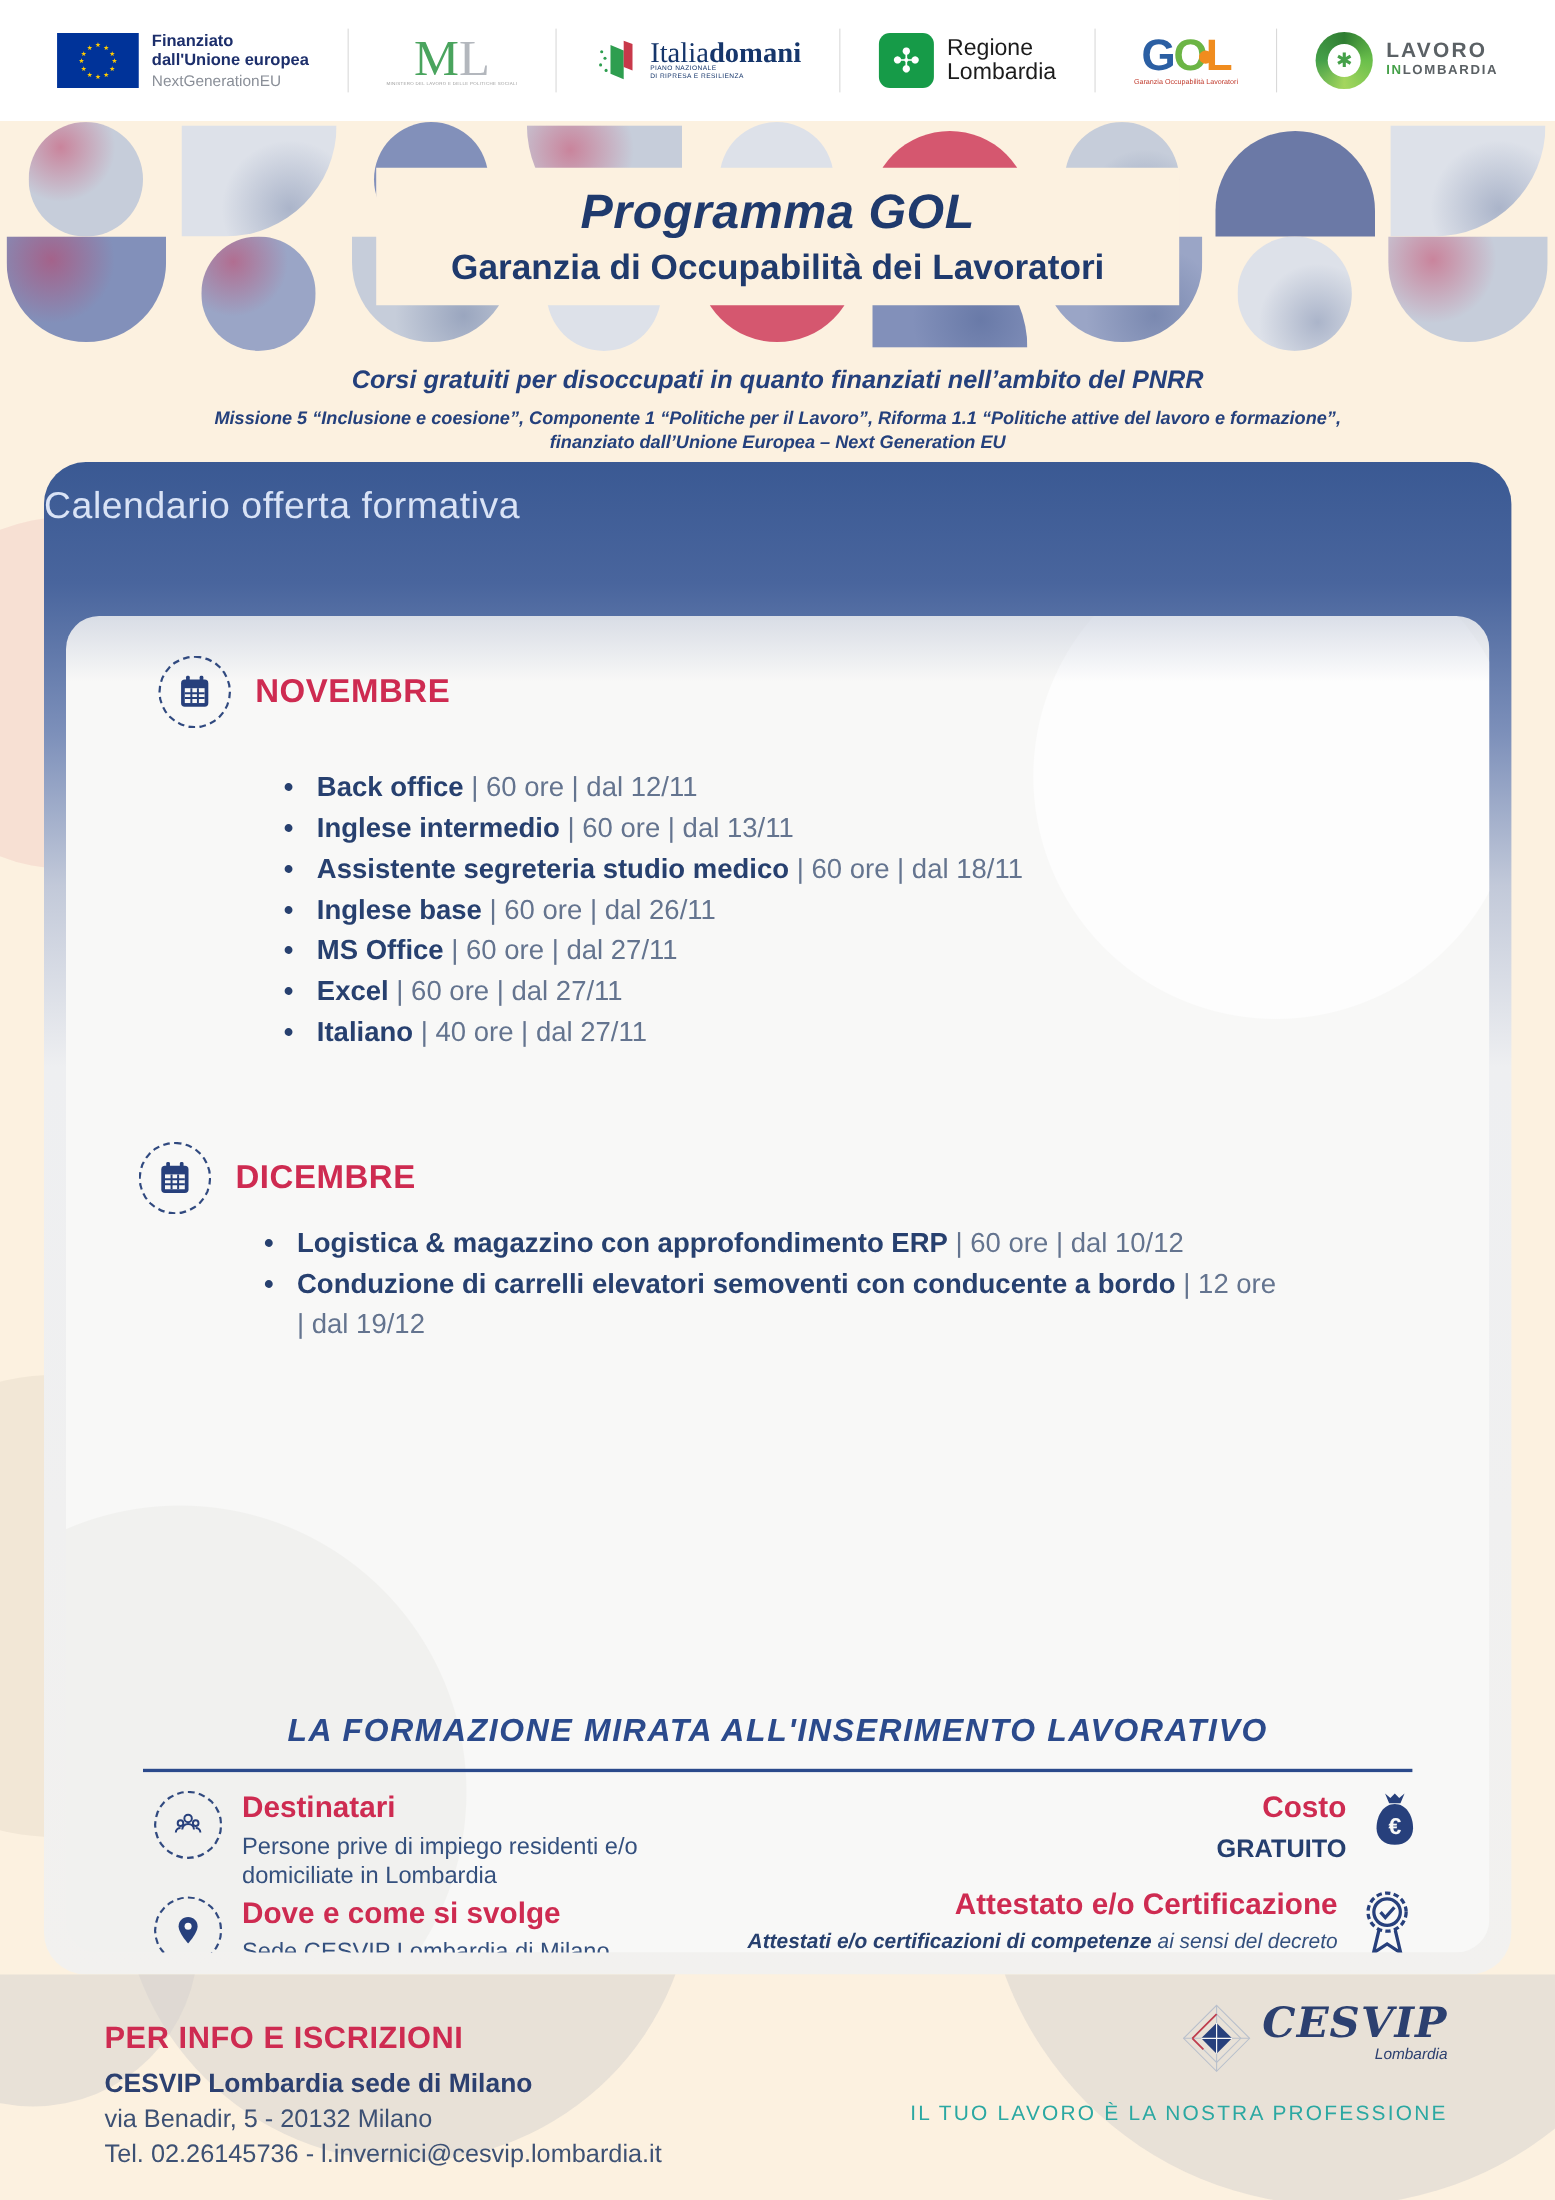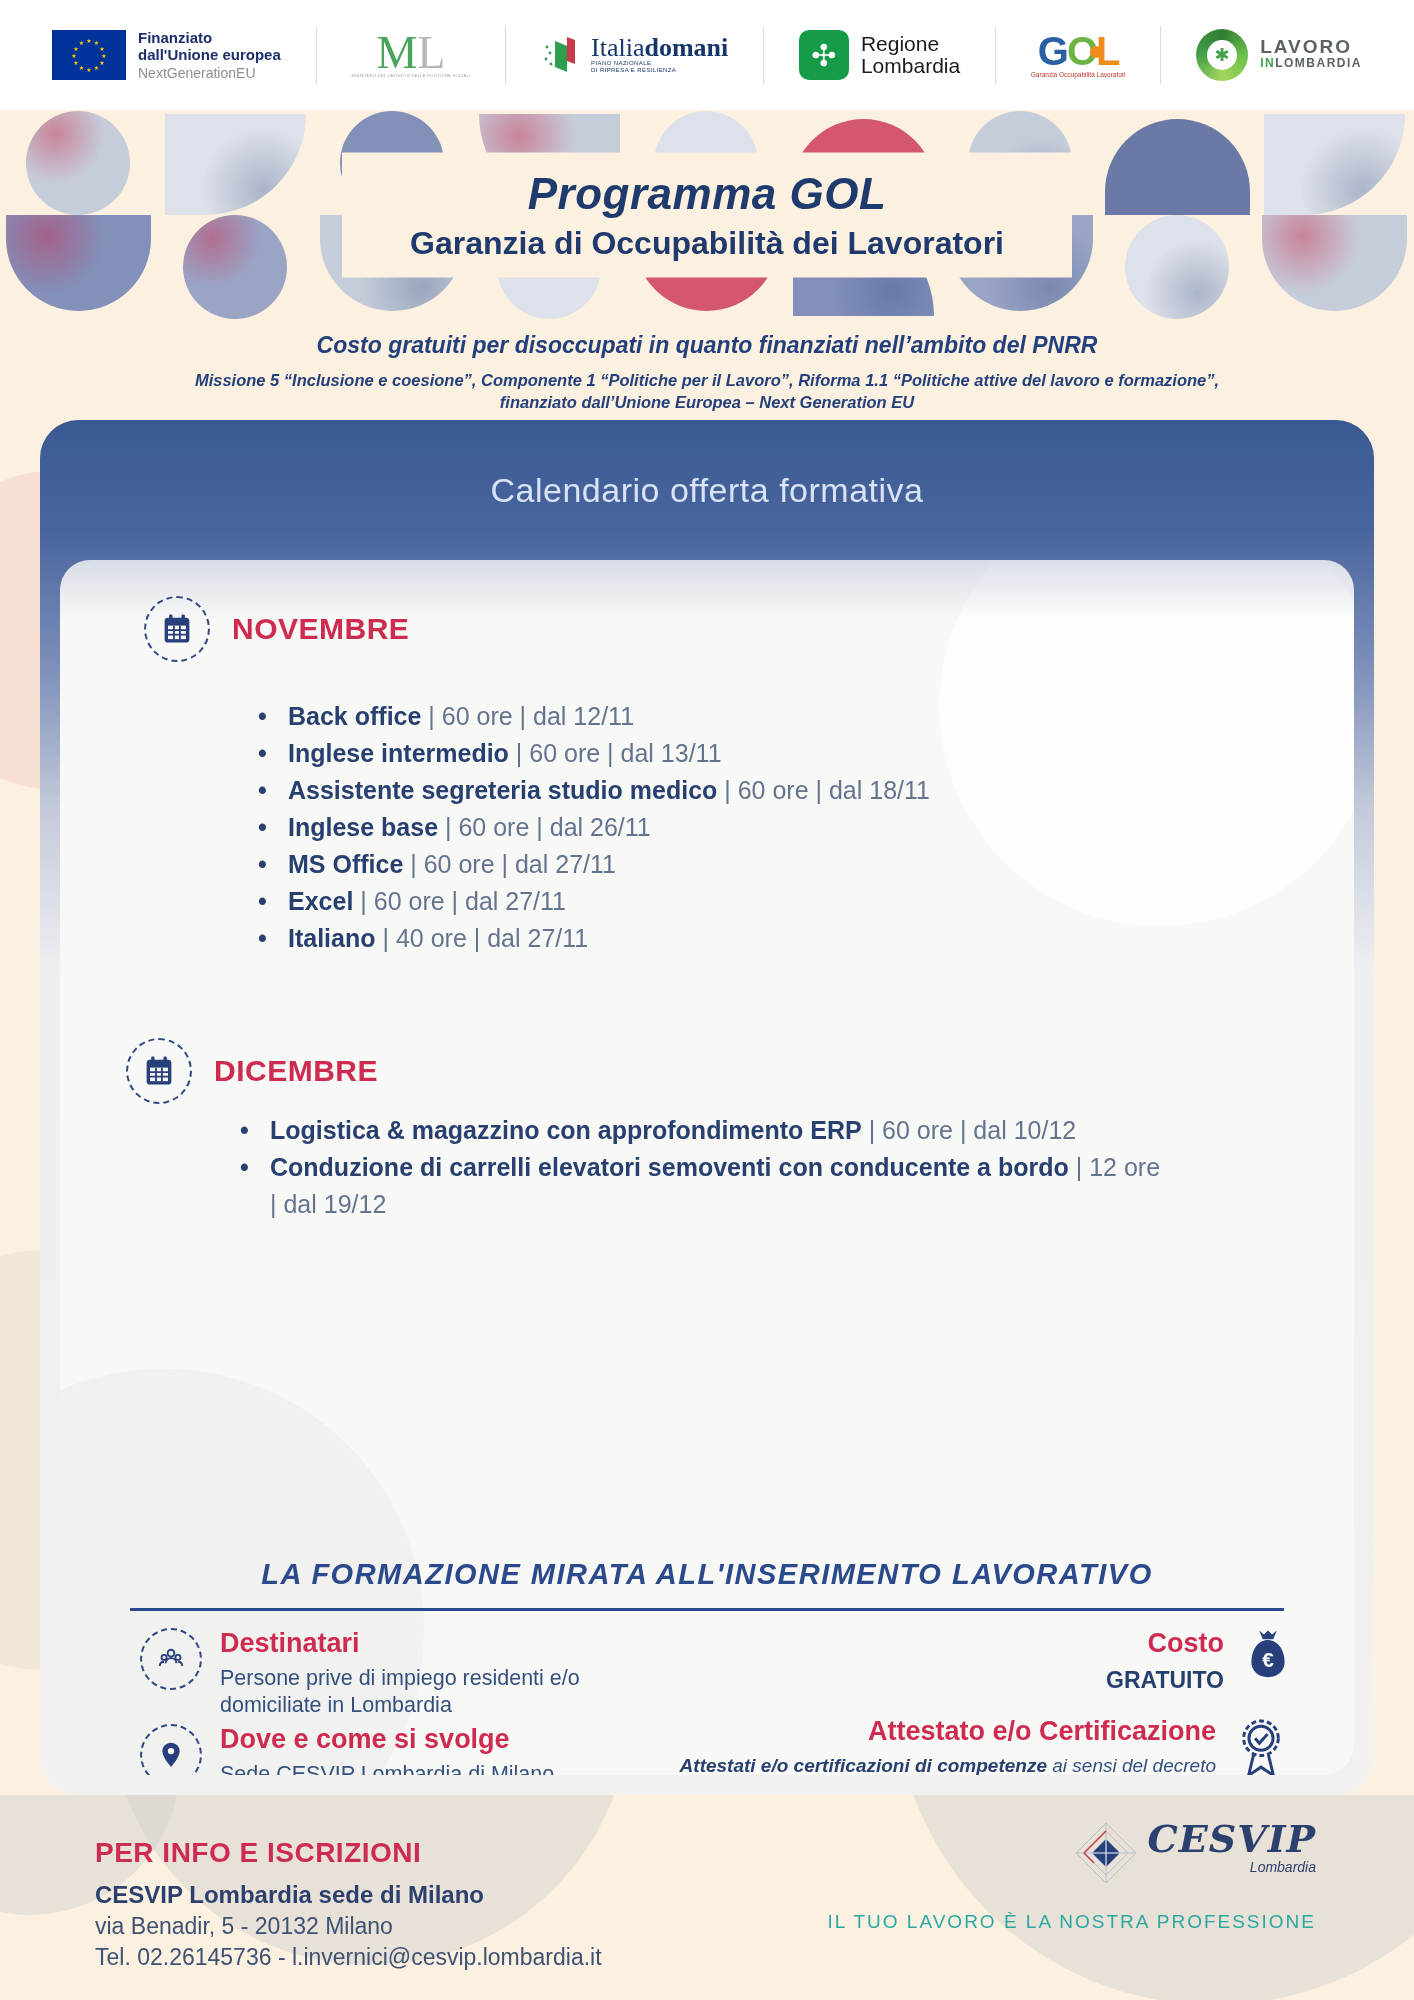--- a/index.html
+++ b/index.html
@@ -56,21 +56,21 @@
 
   
   .intro{position:absolute;top:332px;left:0;right:0;text-align:center;color:#24407c;font-style:italic;font-weight:bold;}
   .intro .l1{font-size:23px;}
   .intro .l2,.intro .l3{font-size:16.5px;line-height:22px;}
   .intro .l2{margin-top:10px;}
 
   
   .bigcard{position:absolute;left:40px;top:420px;width:1334px;height:1375px;border-radius:38px;
     background:linear-gradient(180deg,#3a5993 0%,#49659d 8%,#7d90ba 18%,#c2c9d9 28%,#eeeff1 40%,#f2f1ef 100%);}
-  .card-head{padding-top:51px;text-align:center;}
+  .card-head{padding-top:21px;text-align:left;}
   .card-head .h1{color:#d9e3f6;font-size:34px;letter-spacing:.5px;}
   .card-head .h2{color:#ffffff;font-size:43px;font-weight:bold;letter-spacing:.5px;margin-top:12px;}
   .innercard{position:absolute;left:20px;right:20px;top:140px;bottom:20px;border-radius:30px;background:#f8f8f7;
     background-image:linear-gradient(180deg,rgba(190,198,215,.55) 0%,rgba(248,248,247,0) 60px),
       radial-gradient(circle at 85% 12%, #fdfdfd 0 220px, rgba(253,253,253,0) 221px),
       radial-gradient(circle at 8% 88%, #f1f1ef 0 260px, rgba(241,241,239,0) 261px);
     overflow:hidden;}
 
   .month-head{position:absolute;display:flex;align-items:center;gap:22px;}
   .cal-wrap{width:62px;height:62px;border:2.5px dashed #30497f;border-radius:50%;display:flex;align-items:center;justify-content:center;flex:0 0 auto;}
@@ -269,21 +269,21 @@
           <div class="cup c-light grain-p"></div>
         </div>
     </div>
     <div class="hero">
       <div class="t">Programma GOL</div>
       <div class="s">Garanzia di Occupabilità dei Lavoratori</div>
     </div>
   </div>
 
   <div class="intro">
-    <div class="l1">Costo gratuiti per disoccupati in quanto finanziati nell’ambito del PNRR</div>
+    <div class="l1">Corsi gratuiti per disoccupati in quanto finanziati nell’ambito del PNRR</div>
     <div class="l2">Missione 5 “Inclusione e coesione”, Componente 1 “Politiche per il Lavoro”, Riforma 1.1 “Politiche attive del lavoro e formazione”,</div>
     <div class="l3">finanziato dall’Unione Europea – Next Generation EU</div>
   </div>
 
   <div class="bigcard">
     <div class="card-head">
       <div class="h1">Calendario offerta formativa</div>
     </div>
 
     <div class="innercard">

